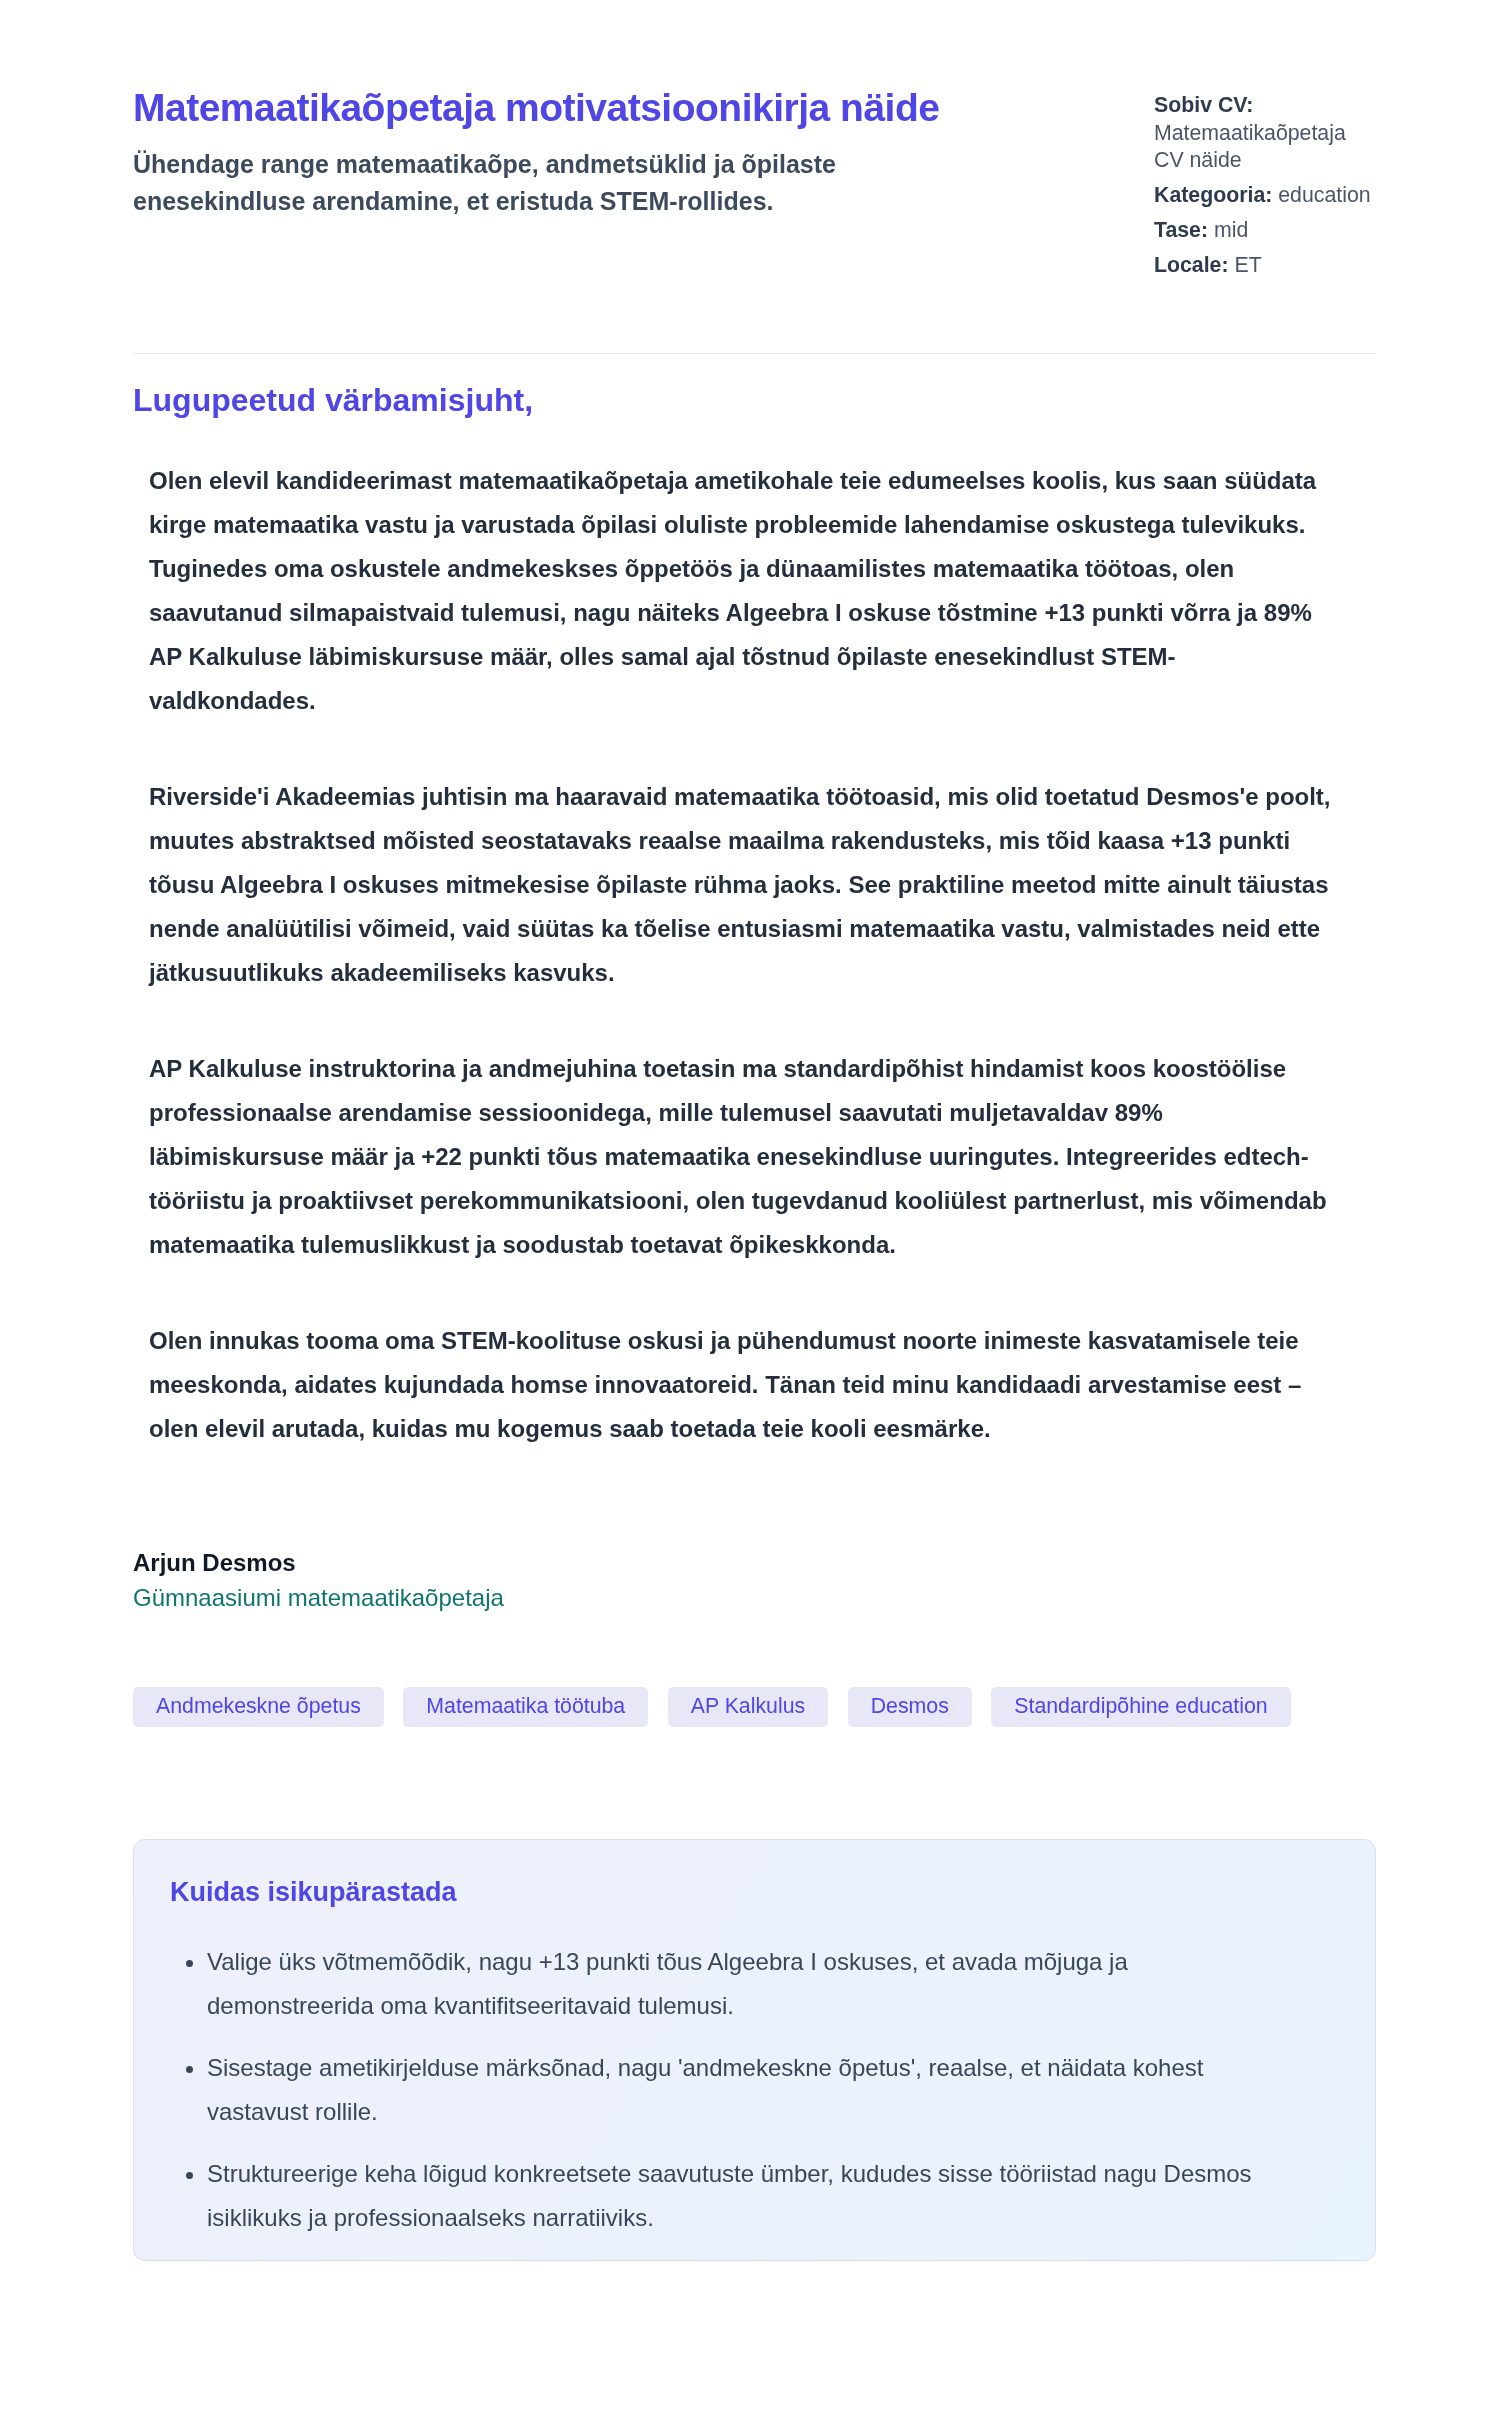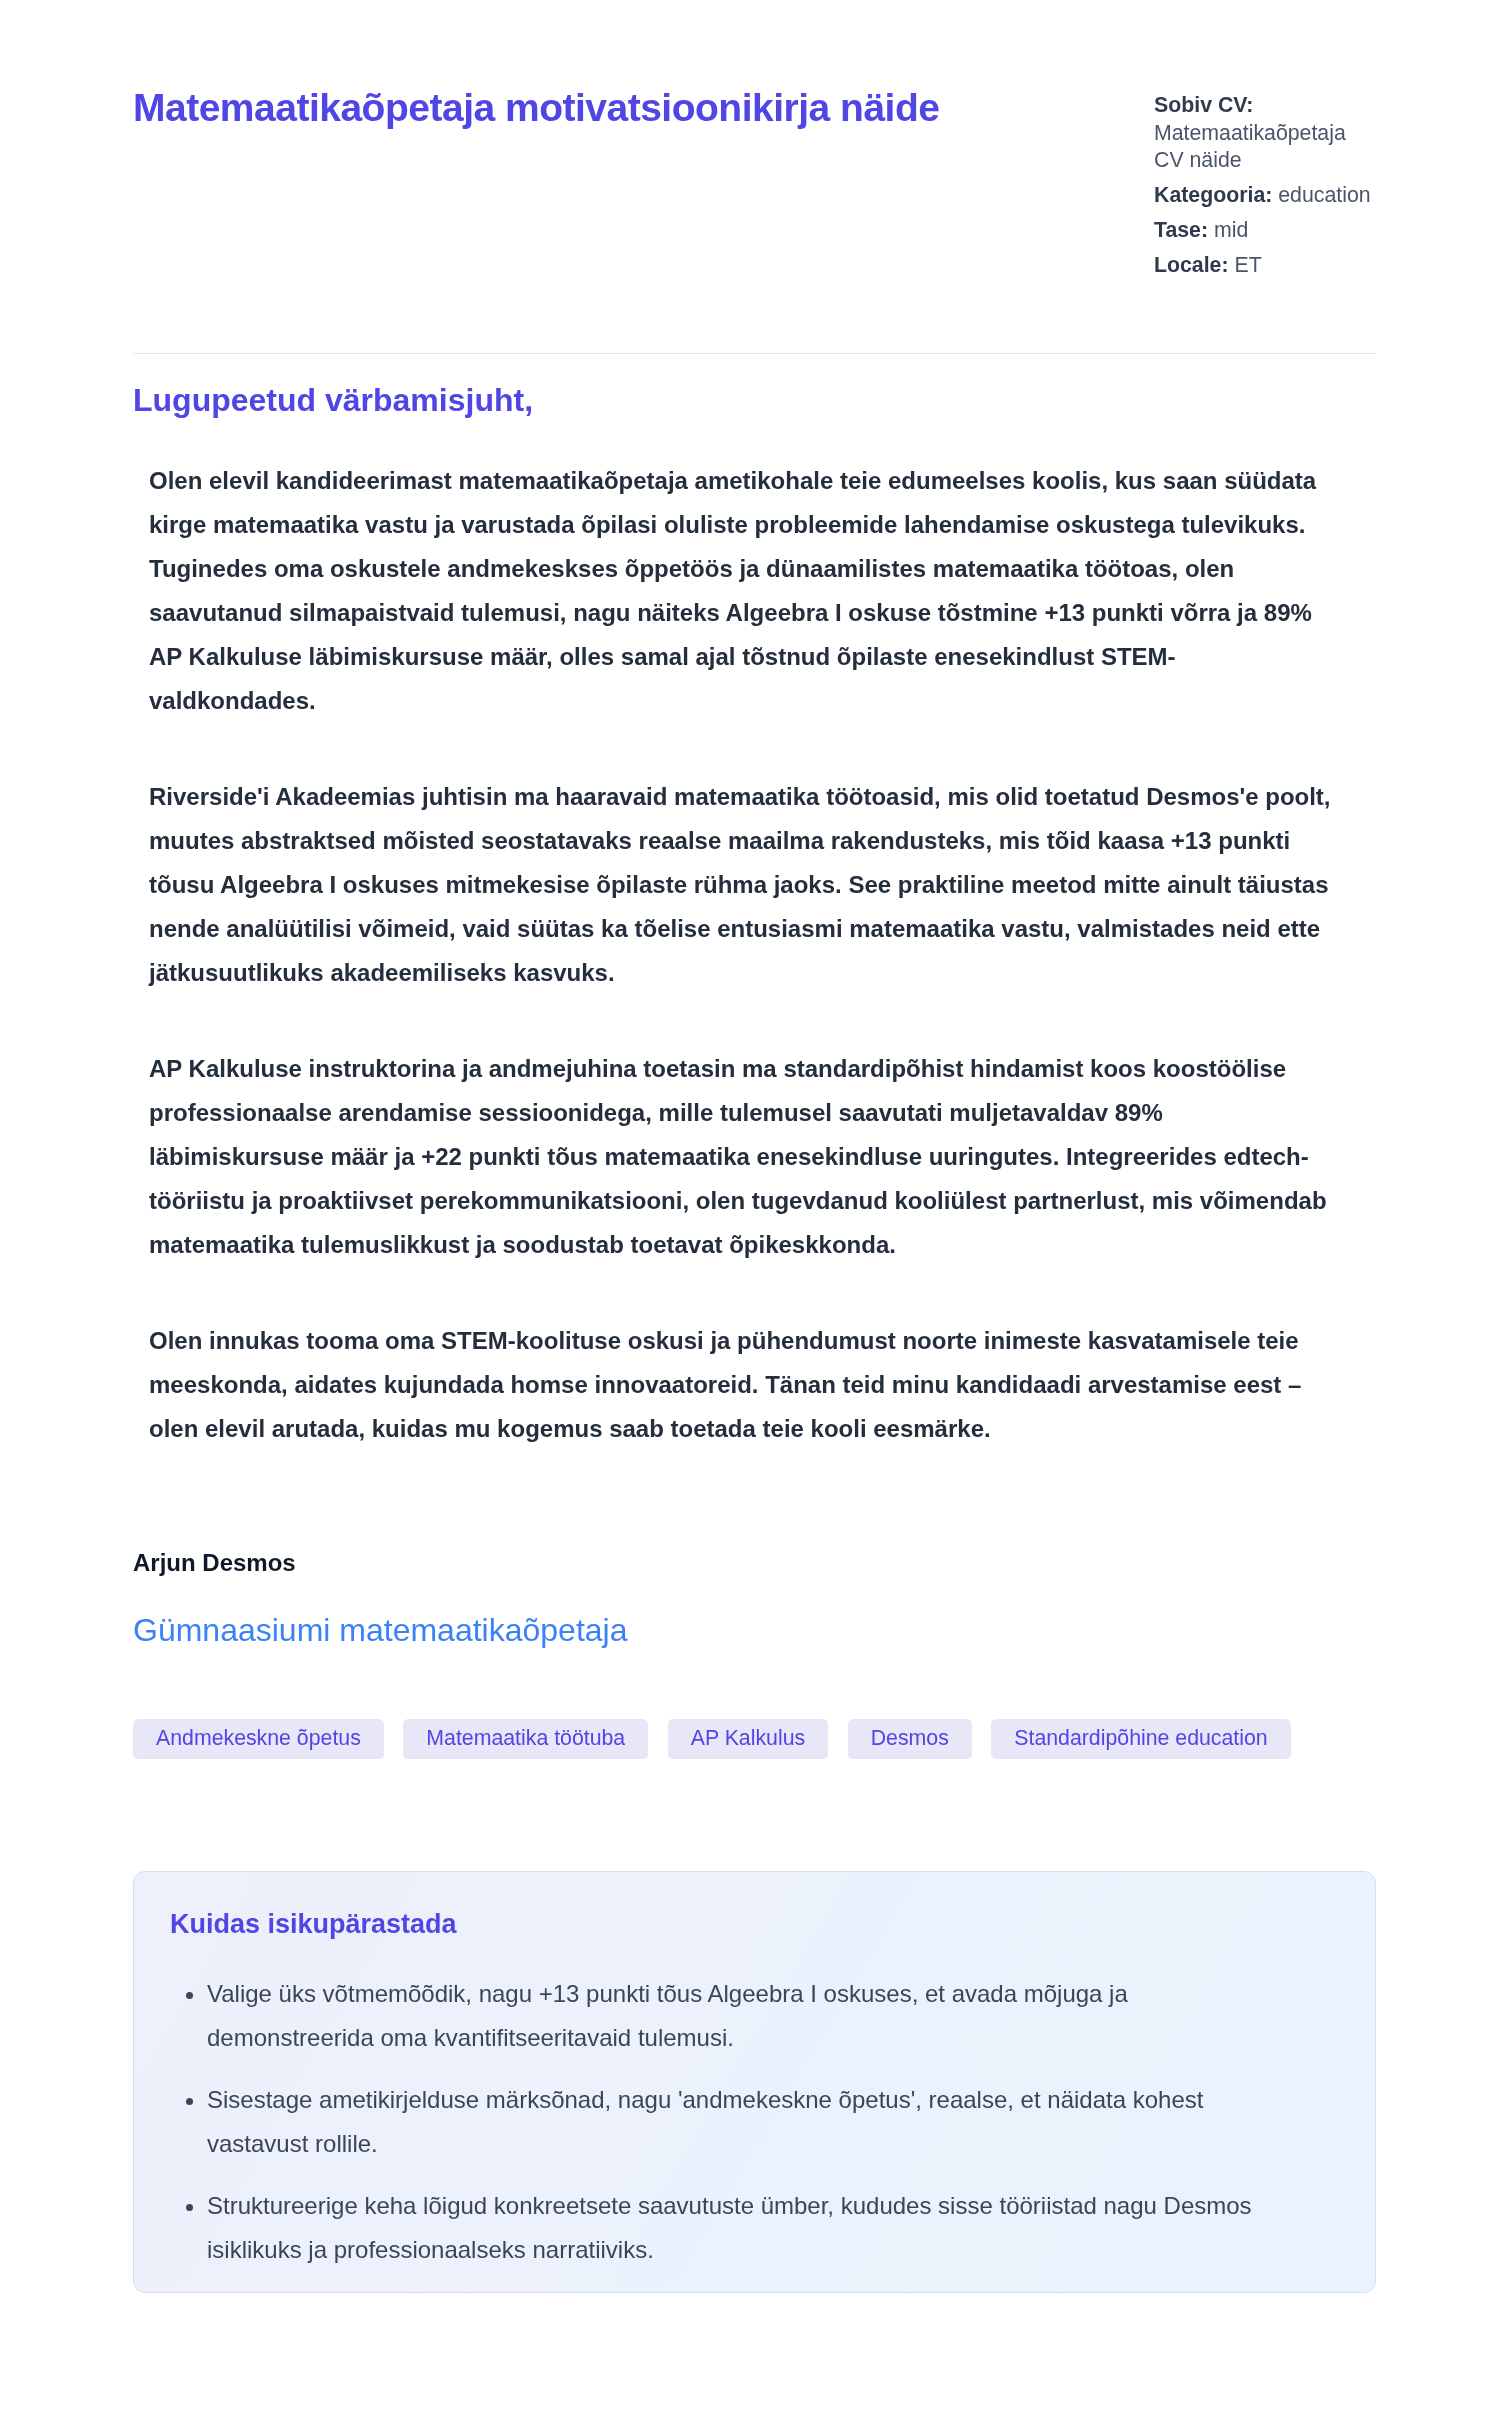--- a/index.html
+++ b/index.html
@@ -37,21 +37,21 @@
   .meta-item{margin-bottom:7.1px;}
   .meta-label{font-weight:700;color:#2f3b4d;}
 
   .divider{border:none;border-top:1.8px solid var(--divider);margin:66px 0 0;}
 
   
   .greeting{margin:30px 0 0;font-size:32px;font-weight:700;line-height:32px;color:var(--accent);}
   .body-par{margin:52px 16px 0;font-size:24px;line-height:44px;color:var(--body-text);max-width:1182px;font-weight:bold;}
   .greeting + .body-par{margin-top:43px;}
   .signature-name{margin:96px 0 0;font-size:24px;font-weight:700;line-height:32px;color:#111827;}
-  .signature-role{margin:35px 0 0;font-size:32px;line-height:32px;color:#3b82f6;}
+  .signature-role{margin:3px 0 0;font-size:24px;line-height:32px;color:#0f766e;}
 
   
   .tags{display:flex;flex-wrap:wrap;gap:19.5px;margin-top:73px;}
   .tag{
     display:inline-block;background:var(--tag-bg);color:var(--accent);
     font-size:21.3px;line-height:21.3px;padding:9.8px 23px;border-radius:5.3px;white-space:nowrap;
   }
 
   
   .personalize{
@@ -69,20 +69,21 @@
   .personalize-list li:last-child{margin-bottom:0;}
 </style>
 </head>
 <body>
 
 <div class="page">
 
   <header class="header">
     <div class="header-left">
       <h1 class="page-title">Matemaatikaõpetaja motivatsioonikirja näide</h1>
+      <p class="page-subtitle">Ühendage range matemaatikaõpe, andmetsüklid ja õpilaste enesekindluse arendamine, et eristuda STEM-rollides.</p>
     </div>
 
     <aside class="meta">
       <div class="meta-item">
         <span class="meta-label">Sobiv CV:</span>
         <span class="meta-value">Matemaatikaõpetaja CV näide</span>
       </div>
       <div class="meta-item">
         <span class="meta-label">Kategooria:</span>
         <span class="meta-value">education</span>

